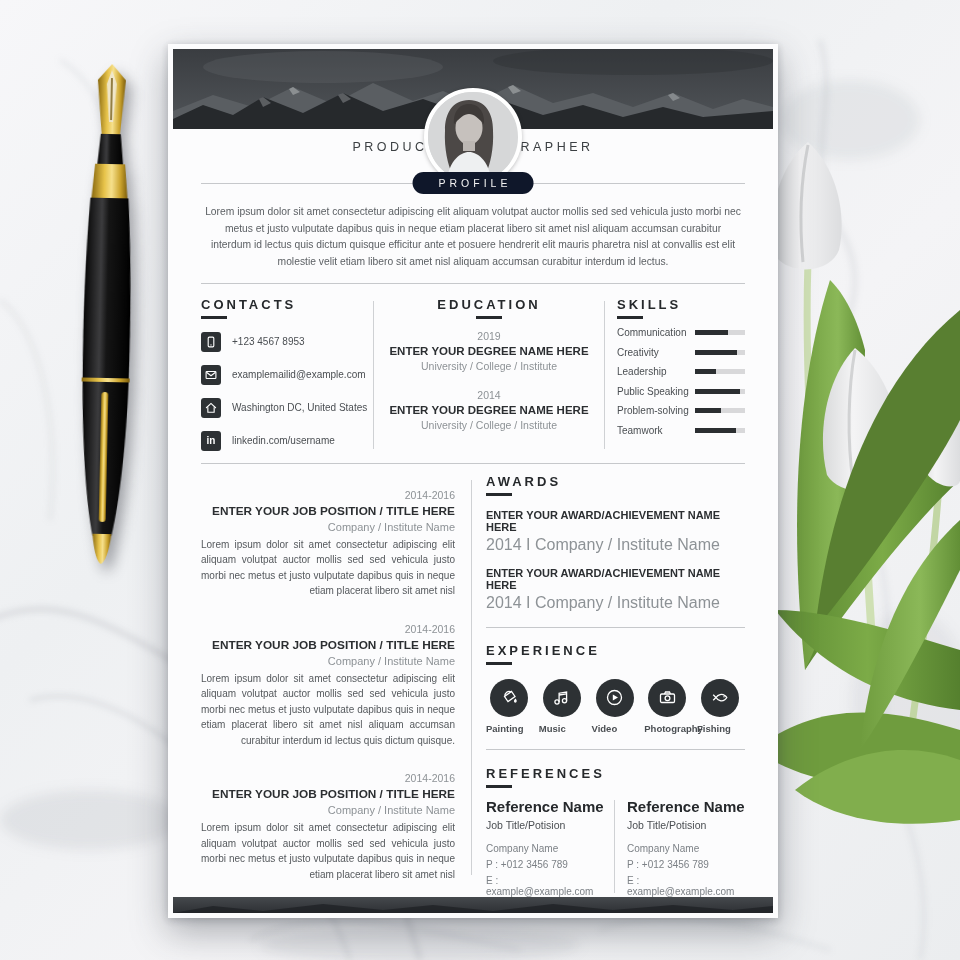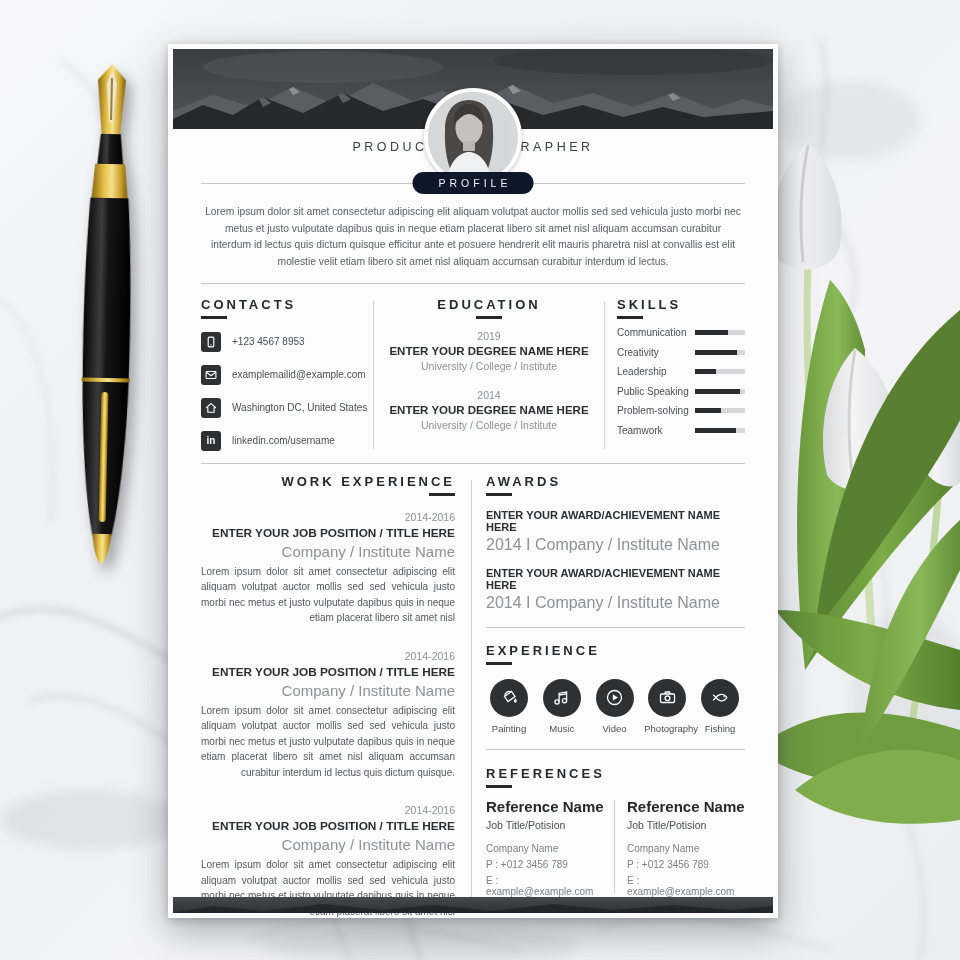--- a/index.html
+++ b/index.html
@@ -65,29 +65,29 @@
   .skill-bar{flex:1;height:5px;background:#d8d8da;position:relative;}
   .skill-fill{position:absolute;left:0;top:0;bottom:0;background:#2b2e31;}
   
   .bottom{display:flex;margin:10px 33px 0 33px;}
   .col-work{width:254px;}
   .bvdiv{width:1px;background:#cfd1d4;margin:6px 14px 22px 16px;}
   .col-right{flex:1;}
   .work-item{margin-top:15px;text-align:right;}
   .w-period{font-size:10.5px;color:#8d9296;}
   .w-pos{font-size:11.8px;font-weight:bold;color:#2b2e31;margin-top:3px;}
-  .w-comp{font-size:15px;color:#8d9296;margin-top:3px;}
+  .w-comp{font-size:11px;color:#8d9296;margin-top:3px;}
   .w-desc{font-size:10px;color:#55595d;line-height:1.55;margin-top:4px;text-align:justify;text-align-last:right;}
   .award-item{margin-top:13px;}
   .a-name{font-size:11px;font-weight:bold;color:#2b2e31;}
   .a-meta{font-size:16px;color:#8d9296;margin-top:3px;}
   .rrule{height:1px;background:#c6c8cb;margin-top:15px;}
   .interests-head{margin-top:15px;}
   .interests-row{display:flex;justify-content:space-between;margin-top:14px;padding-right:2px;}
-  .interest{text-align:center;width:46px;}
+  .interest{text-align:left;width:46px;font-weight:bold;}
   .icircle{width:38px;height:38px;border-radius:50%;background:#2d3134;margin:0 auto;display:flex;align-items:center;justify-content:center;}
   .ilabel{font-size:9.5px;color:#4a4e52;margin-top:6px;white-space:nowrap;}
   .refs-head{margin-top:16px;}
   .refs-row{display:flex;margin-top:10px;}
   .ref-col{width:118px;}
   .ref-div{width:1px;background:#cfd1d4;margin:2px 12px 4px 10px;}
   .r-name{font-size:15px;font-weight:bold;color:#26292c;}
   .r-job{font-size:10.5px;color:#4a4e52;margin-top:4px;}
   .r-comp{font-size:10px;color:#7c8186;margin-top:12px;}
   .r-line{font-size:10px;color:#7c8186;margin-top:5px;}
@@ -346,21 +346,20 @@
             </div>
         </div>
       </div>
     </div>
   </div>
 
   <div class="rule"></div>
 
   <div class="bottom">
     <div class="col-work">
-      <div class="sectitle right"><span>WORK EXPERIENCE</span><span class="u"></span></div>
 
       <div class="work-item">
         <div class="w-period">2014-2016</div>
         <div class="w-pos">ENTER YOUR JOB POSITION / TITLE HERE</div>
         <div class="w-comp">Company / Institute Name</div>
         <div class="w-desc">Lorem ipsum dolor sit amet consectetur adipiscing elit aliquam volutpat auctor mollis sed sed vehicula justo morbi nec metus et justo vulputate dapibus quis in neque etiam placerat libero sit amet nisl</div>
       </div>
       <div class="work-item" style="margin-top:24px;">
         <div class="w-period">2014-2016</div>
         <div class="w-pos">ENTER YOUR JOB POSITION / TITLE HERE</div>

